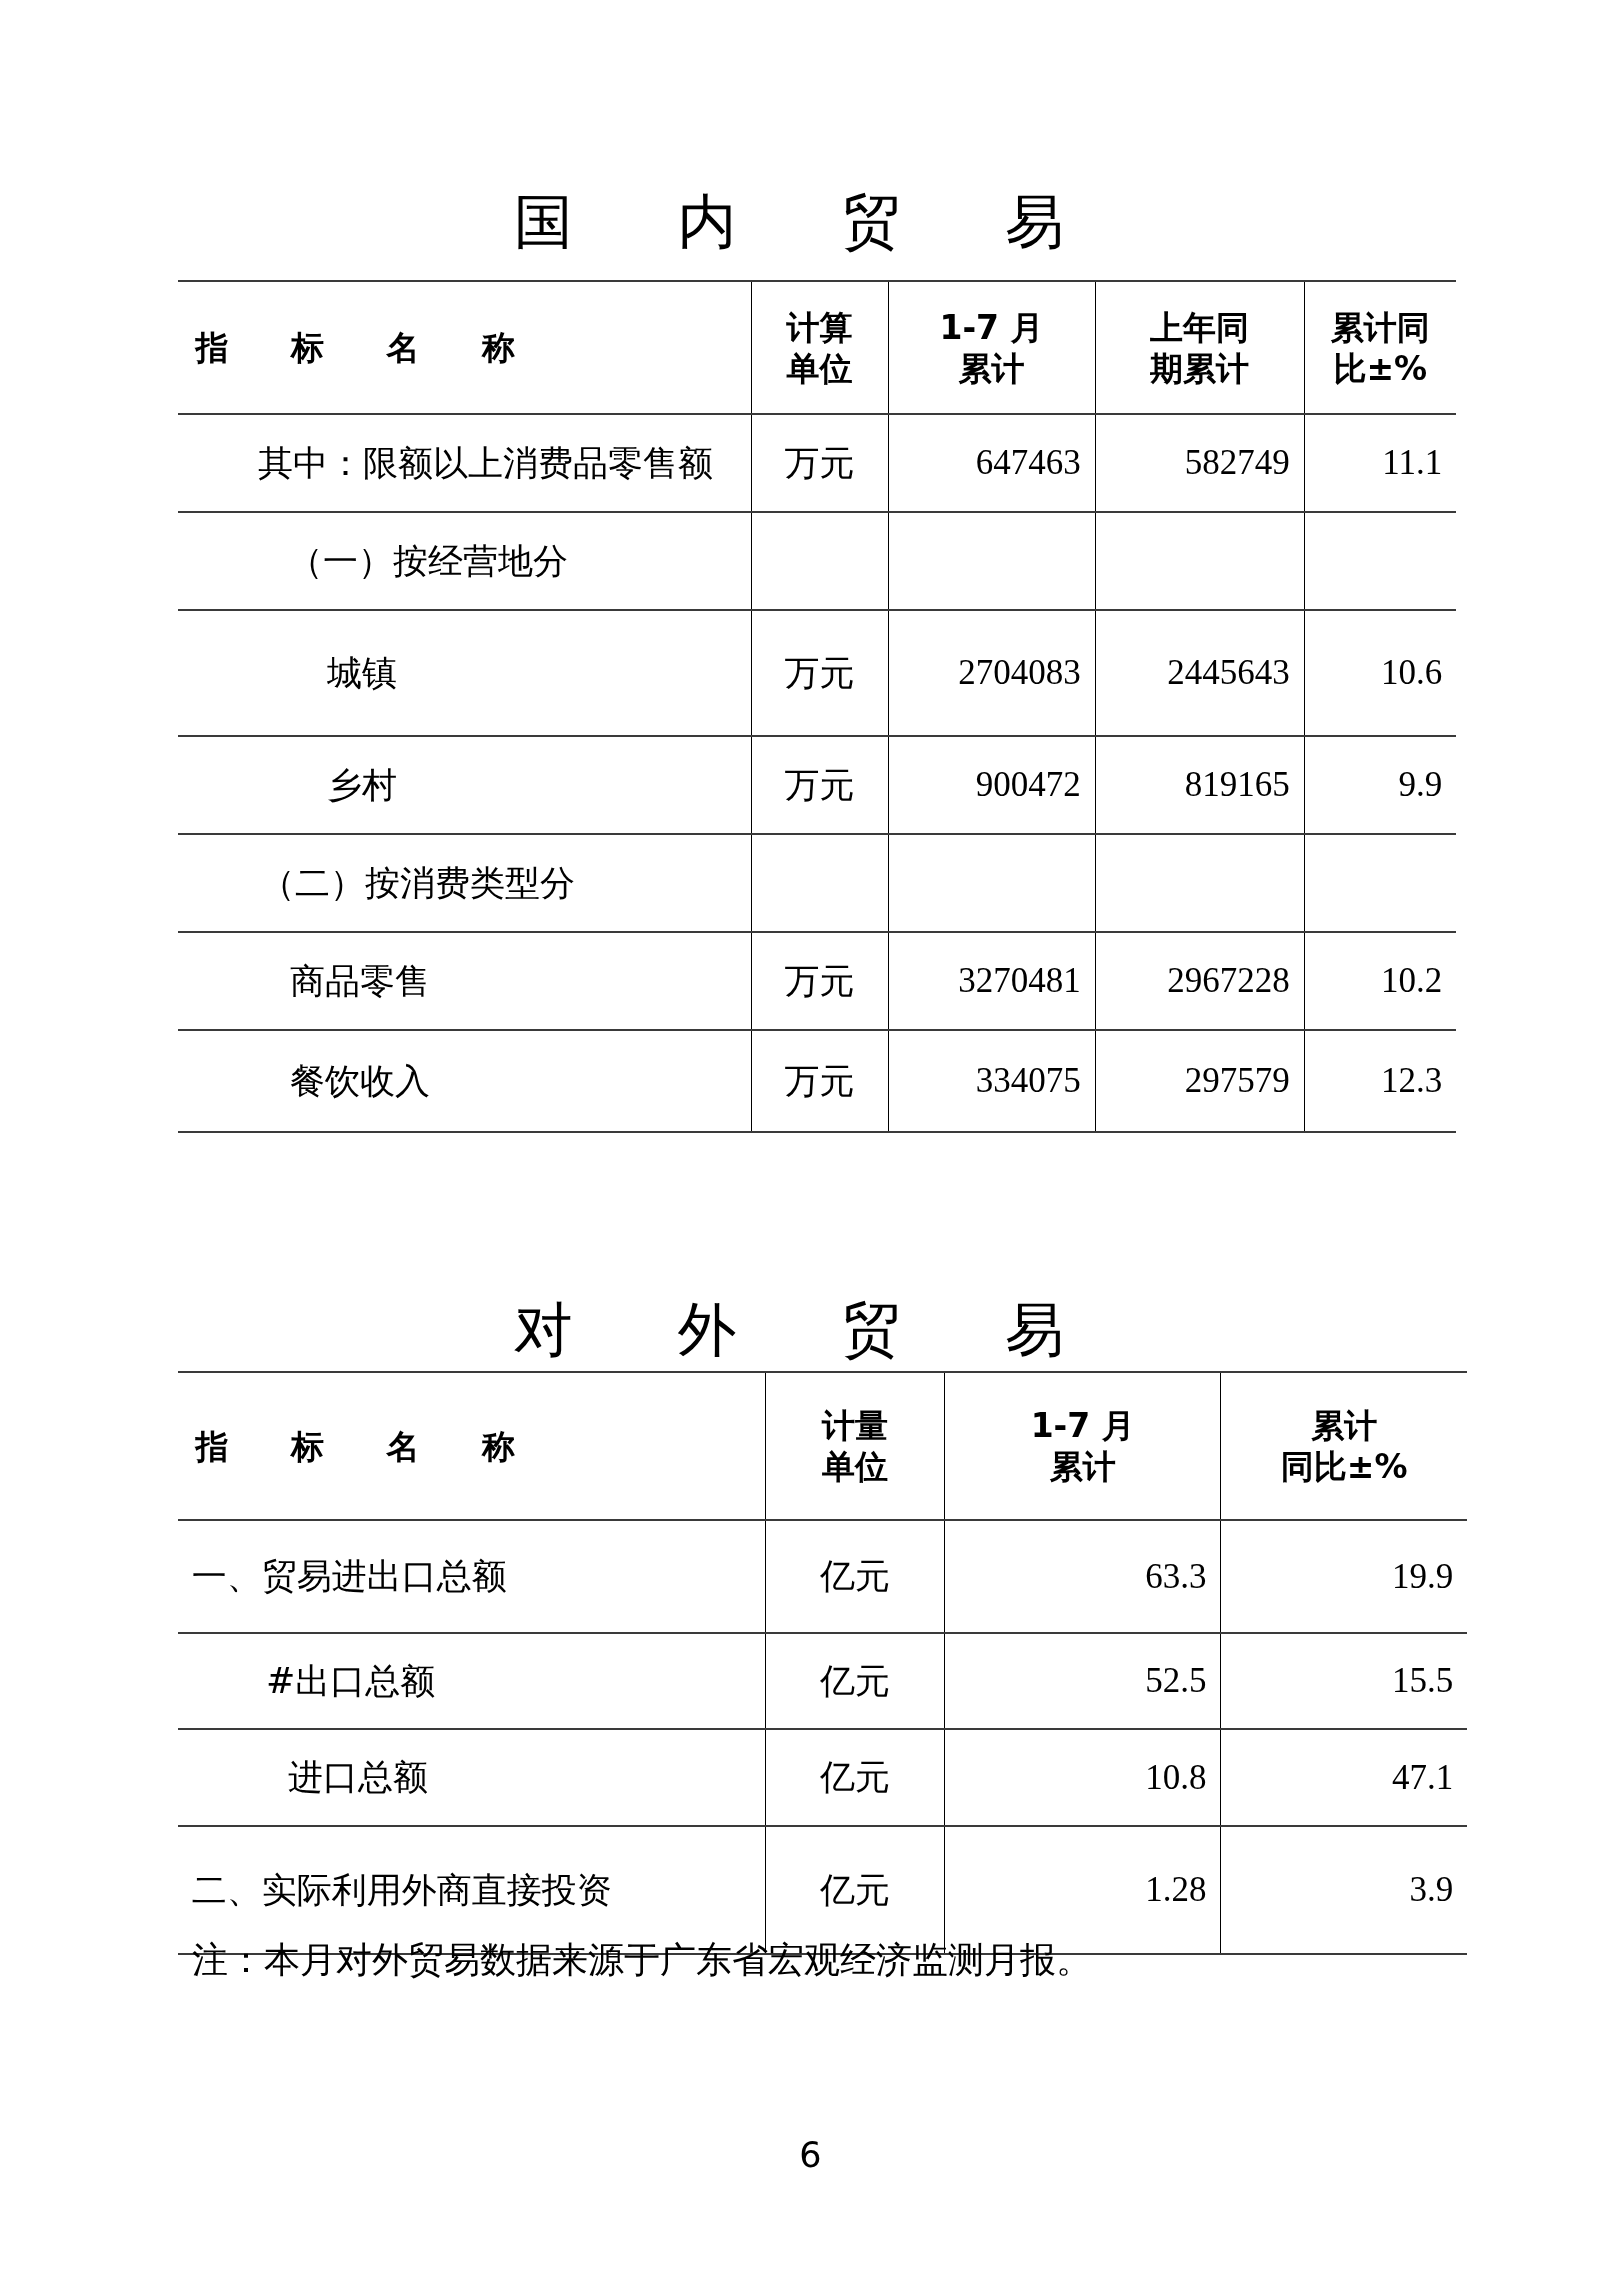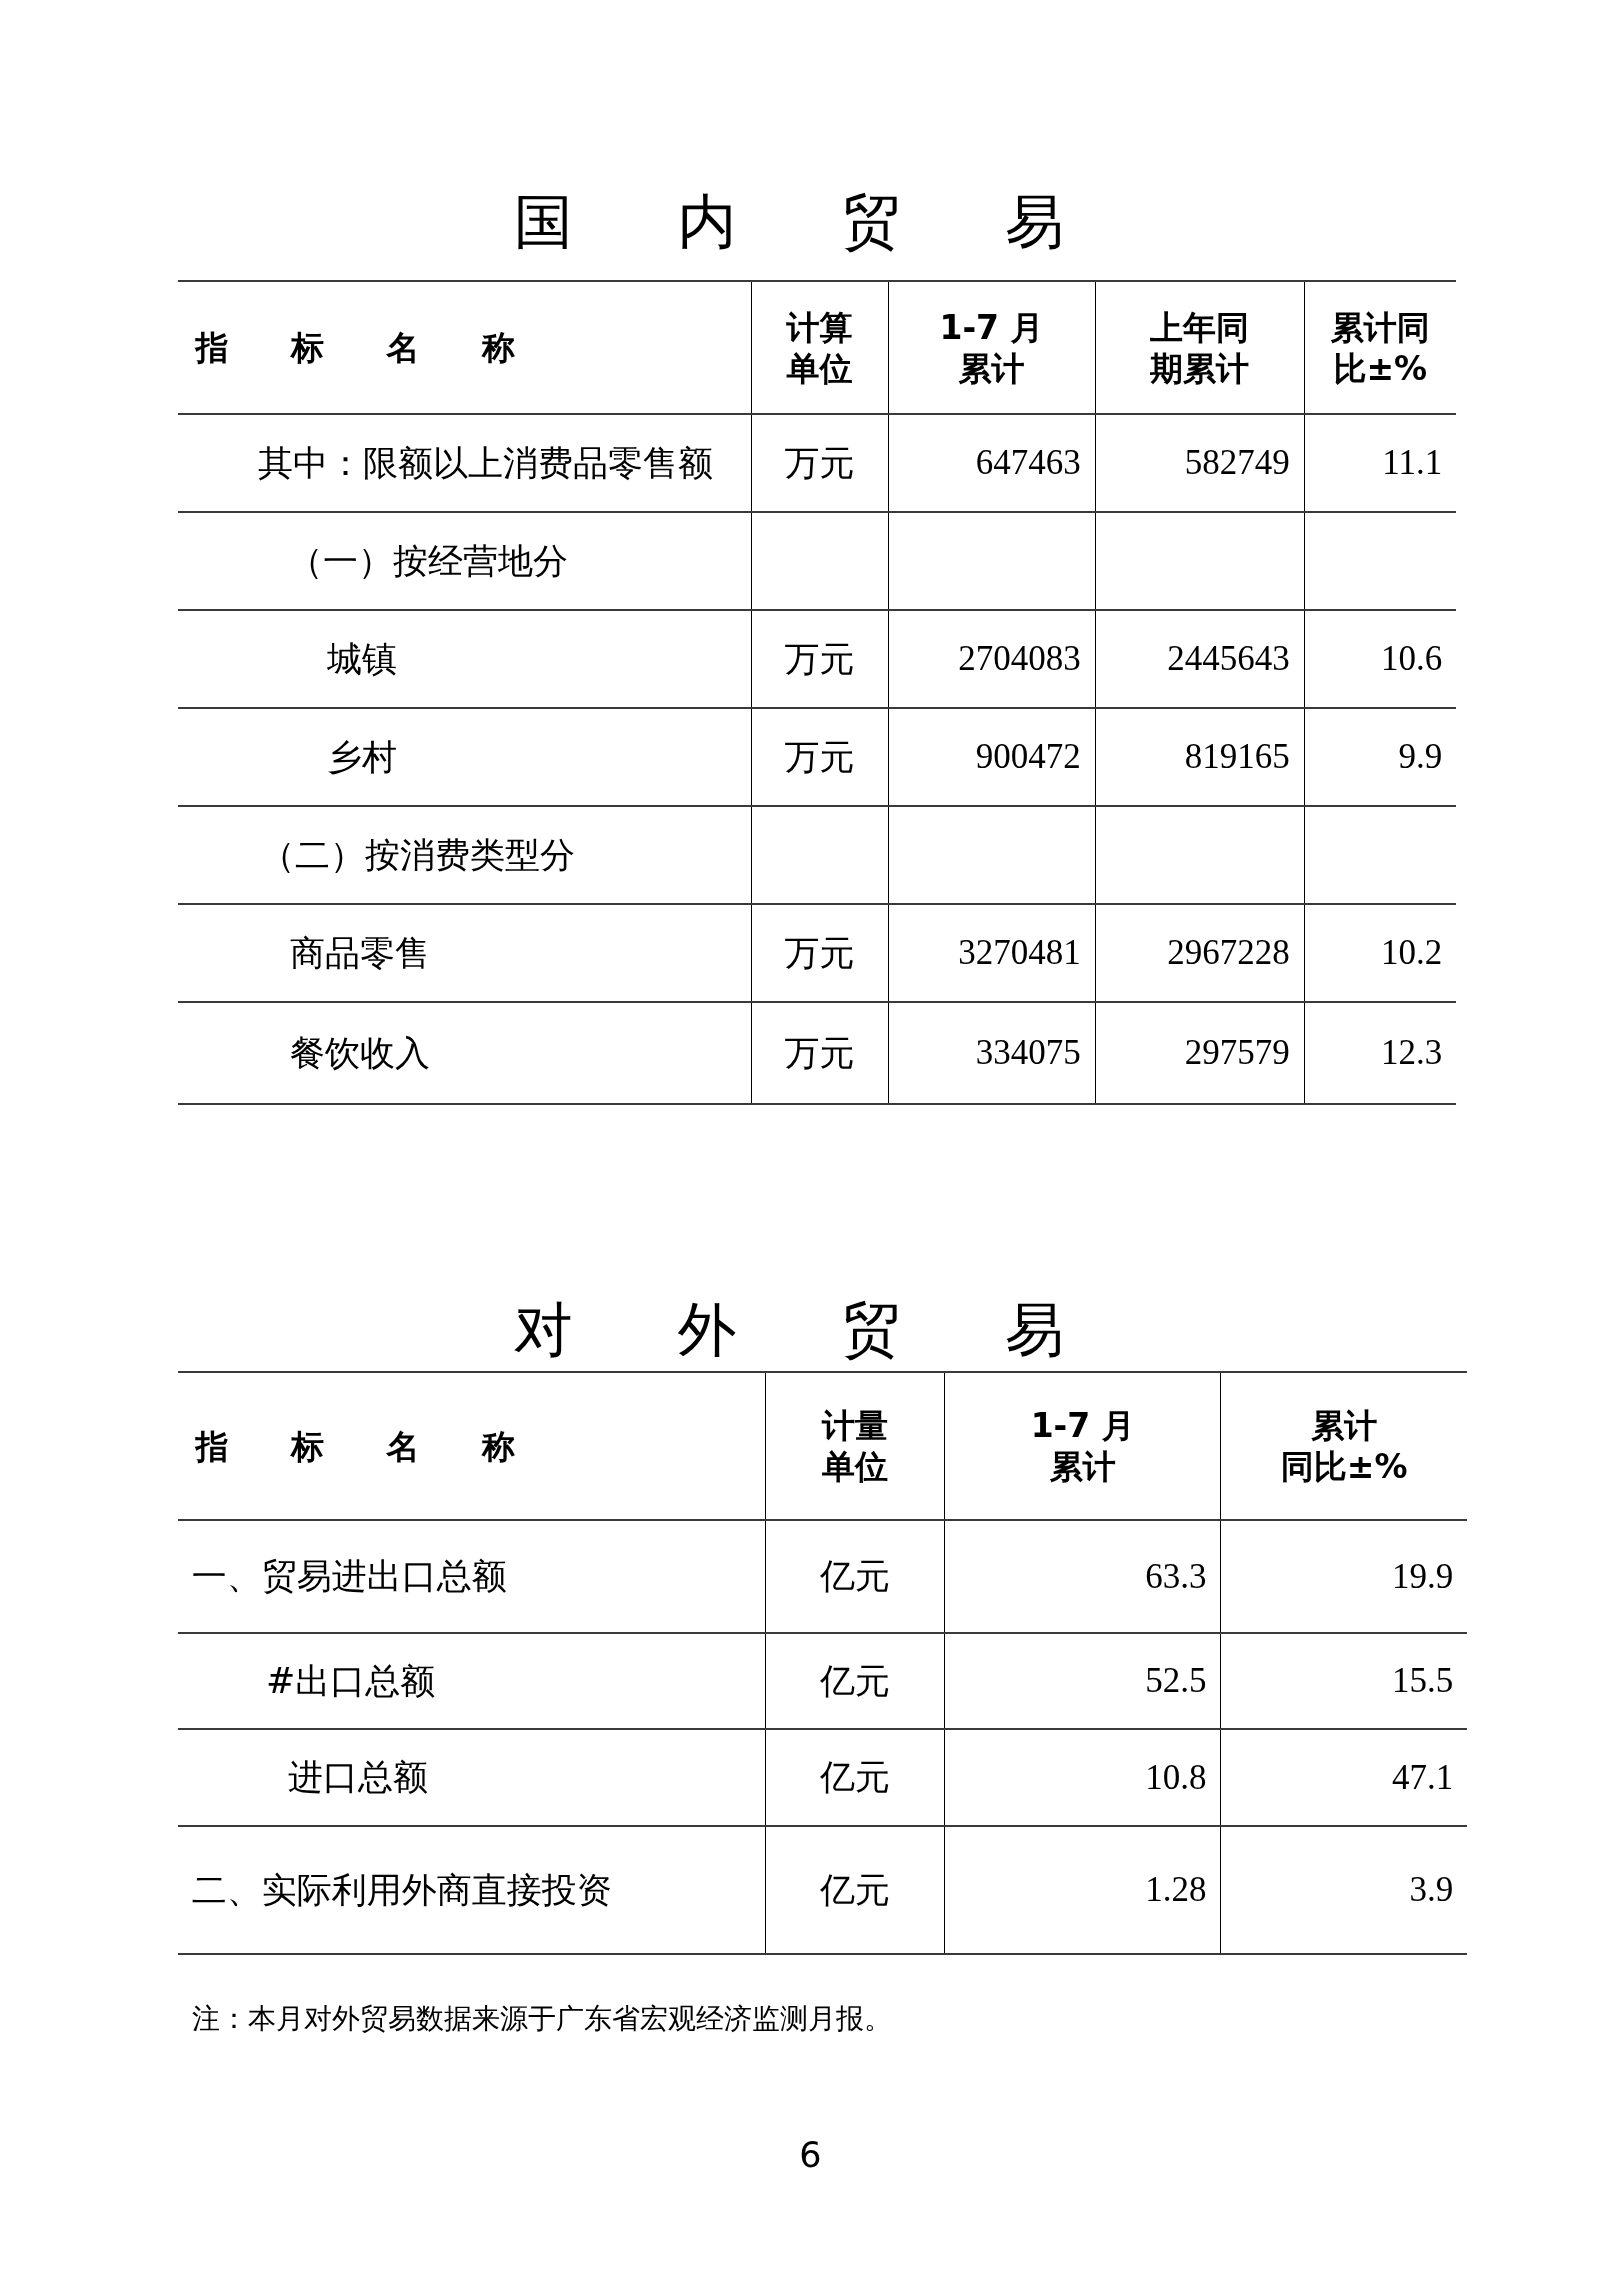--- a/index.html
+++ b/index.html
@@ -17,21 +17,21 @@
                   font-family:"DejaVu Sans","Liberation Sans",sans-serif; font-weight:bold;
                   font-size:33px; line-height:41px; text-align:center; }
   .tbl thead th.namehdr { text-align:left; padding-left:17.6px; letter-spacing:25.5px; }
   .tbl tbody tr.last td { border-bottom:2.9px solid #3a3a3a; }
   .name { text-align:left; white-space:nowrap; }
   .unit { text-align:center; }
   .num { text-align:right; padding-right:13.7px !important; font-family:"Liberation Serif","DejaVu Serif",serif; font-size:37px; }
   .ind0 { padding-left:13.7px !important; }
   .ind2 { padding-left:80px !important; }
   .ind3 { padding-left:110px !important; }
-  .note { position:absolute; left:192px; top:2000px; font-size:28px; }
+  .note { position:absolute; left:192px; top:1936px; font-size:36px; }
   .pageno { position:absolute; left:0; width:1621px; top:2135px; text-align:center;
             font-family:"DejaVu Sans","Liberation Sans",sans-serif; font-size:35px; }
 </style>
 </head>
 <body>
 
 <div class="title" style="top:192px;">国 内 贸 易</div>
 
 <table class="tbl" style="left:178px; top:280px; width:1278px;">
   <colgroup>
@@ -58,21 +58,21 @@
       <td class="num">582749</td>
       <td class="num">11.1</td>
     </tr>
     <tr style="height:98px;">
       <td class="name ind3" style="padding-left:82px;">（一）按经营地分</td>
       <td class="unit"></td>
       <td class="num"></td>
       <td class="num"></td>
       <td class="num"></td>
     </tr>
-    <tr style="height:98px;">
+    <tr style="height:126px;">
       <td class="name" style="padding-left:149px;">城镇</td>
       <td class="unit">万元</td>
       <td class="num">2704083</td>
       <td class="num">2445643</td>
       <td class="num">10.6</td>
     </tr>
     <tr style="height:98px;">
       <td class="name" style="padding-left:149px;">乡村</td>
       <td class="unit">万元</td>
       <td class="num">900472</td>

